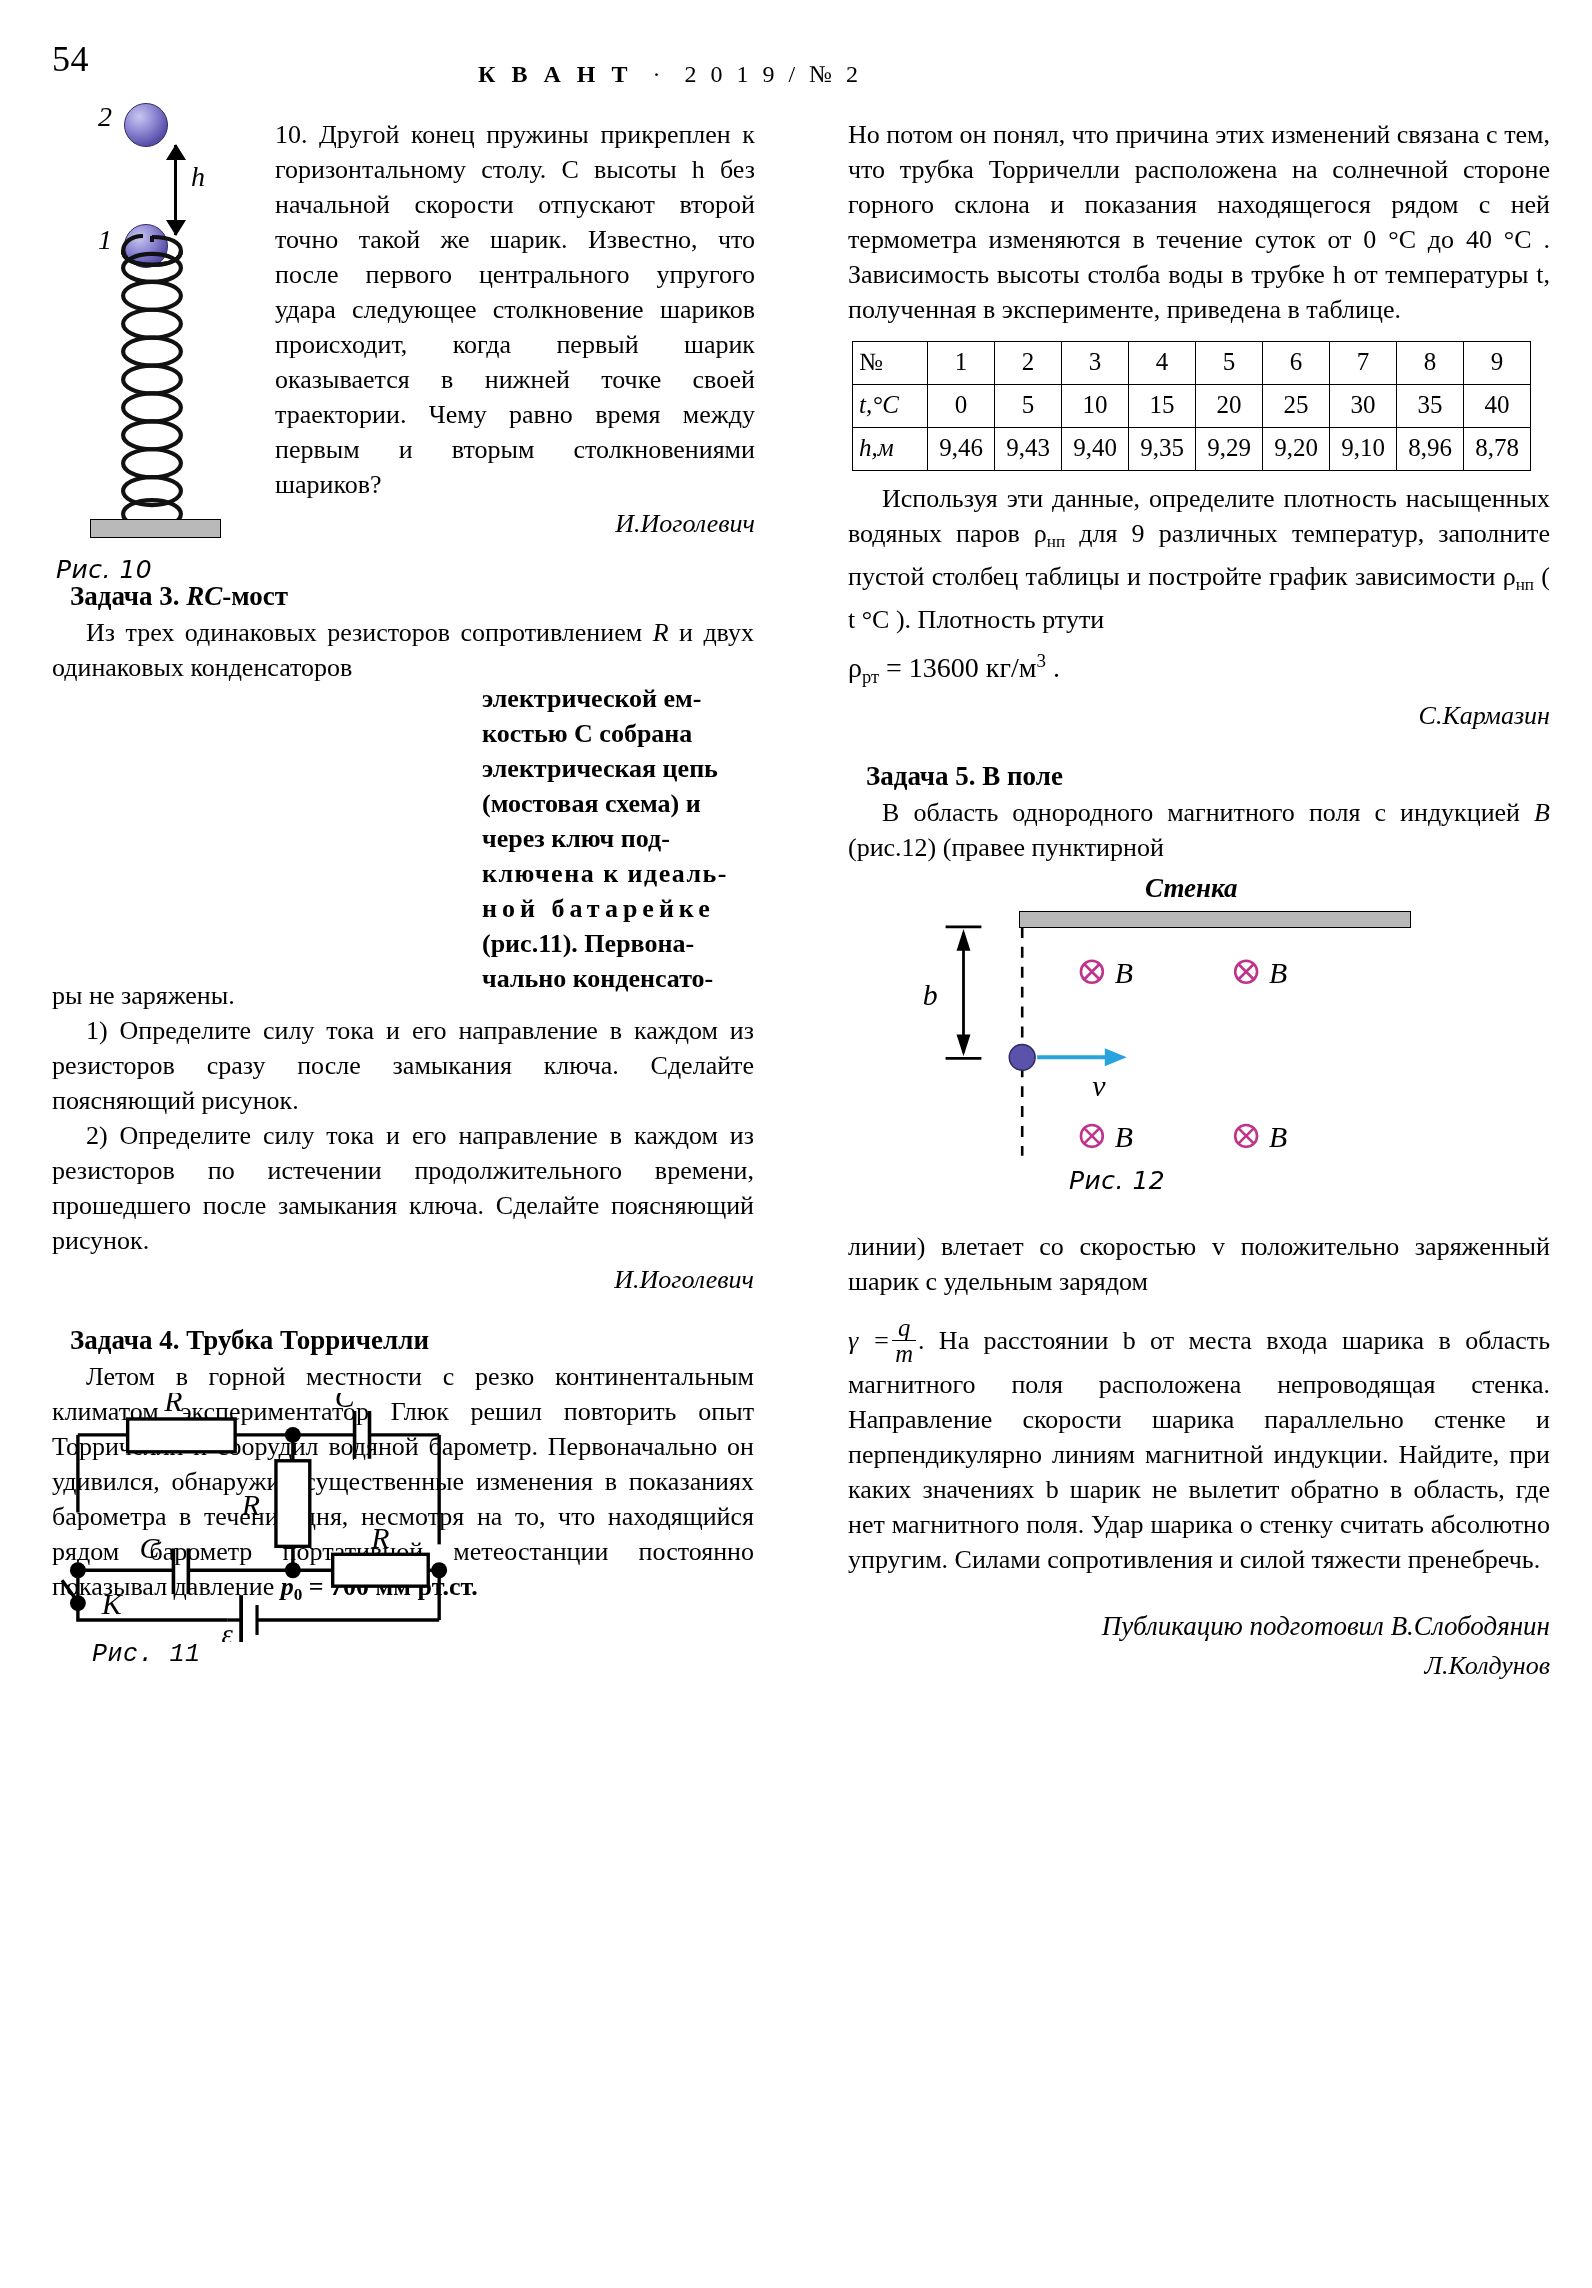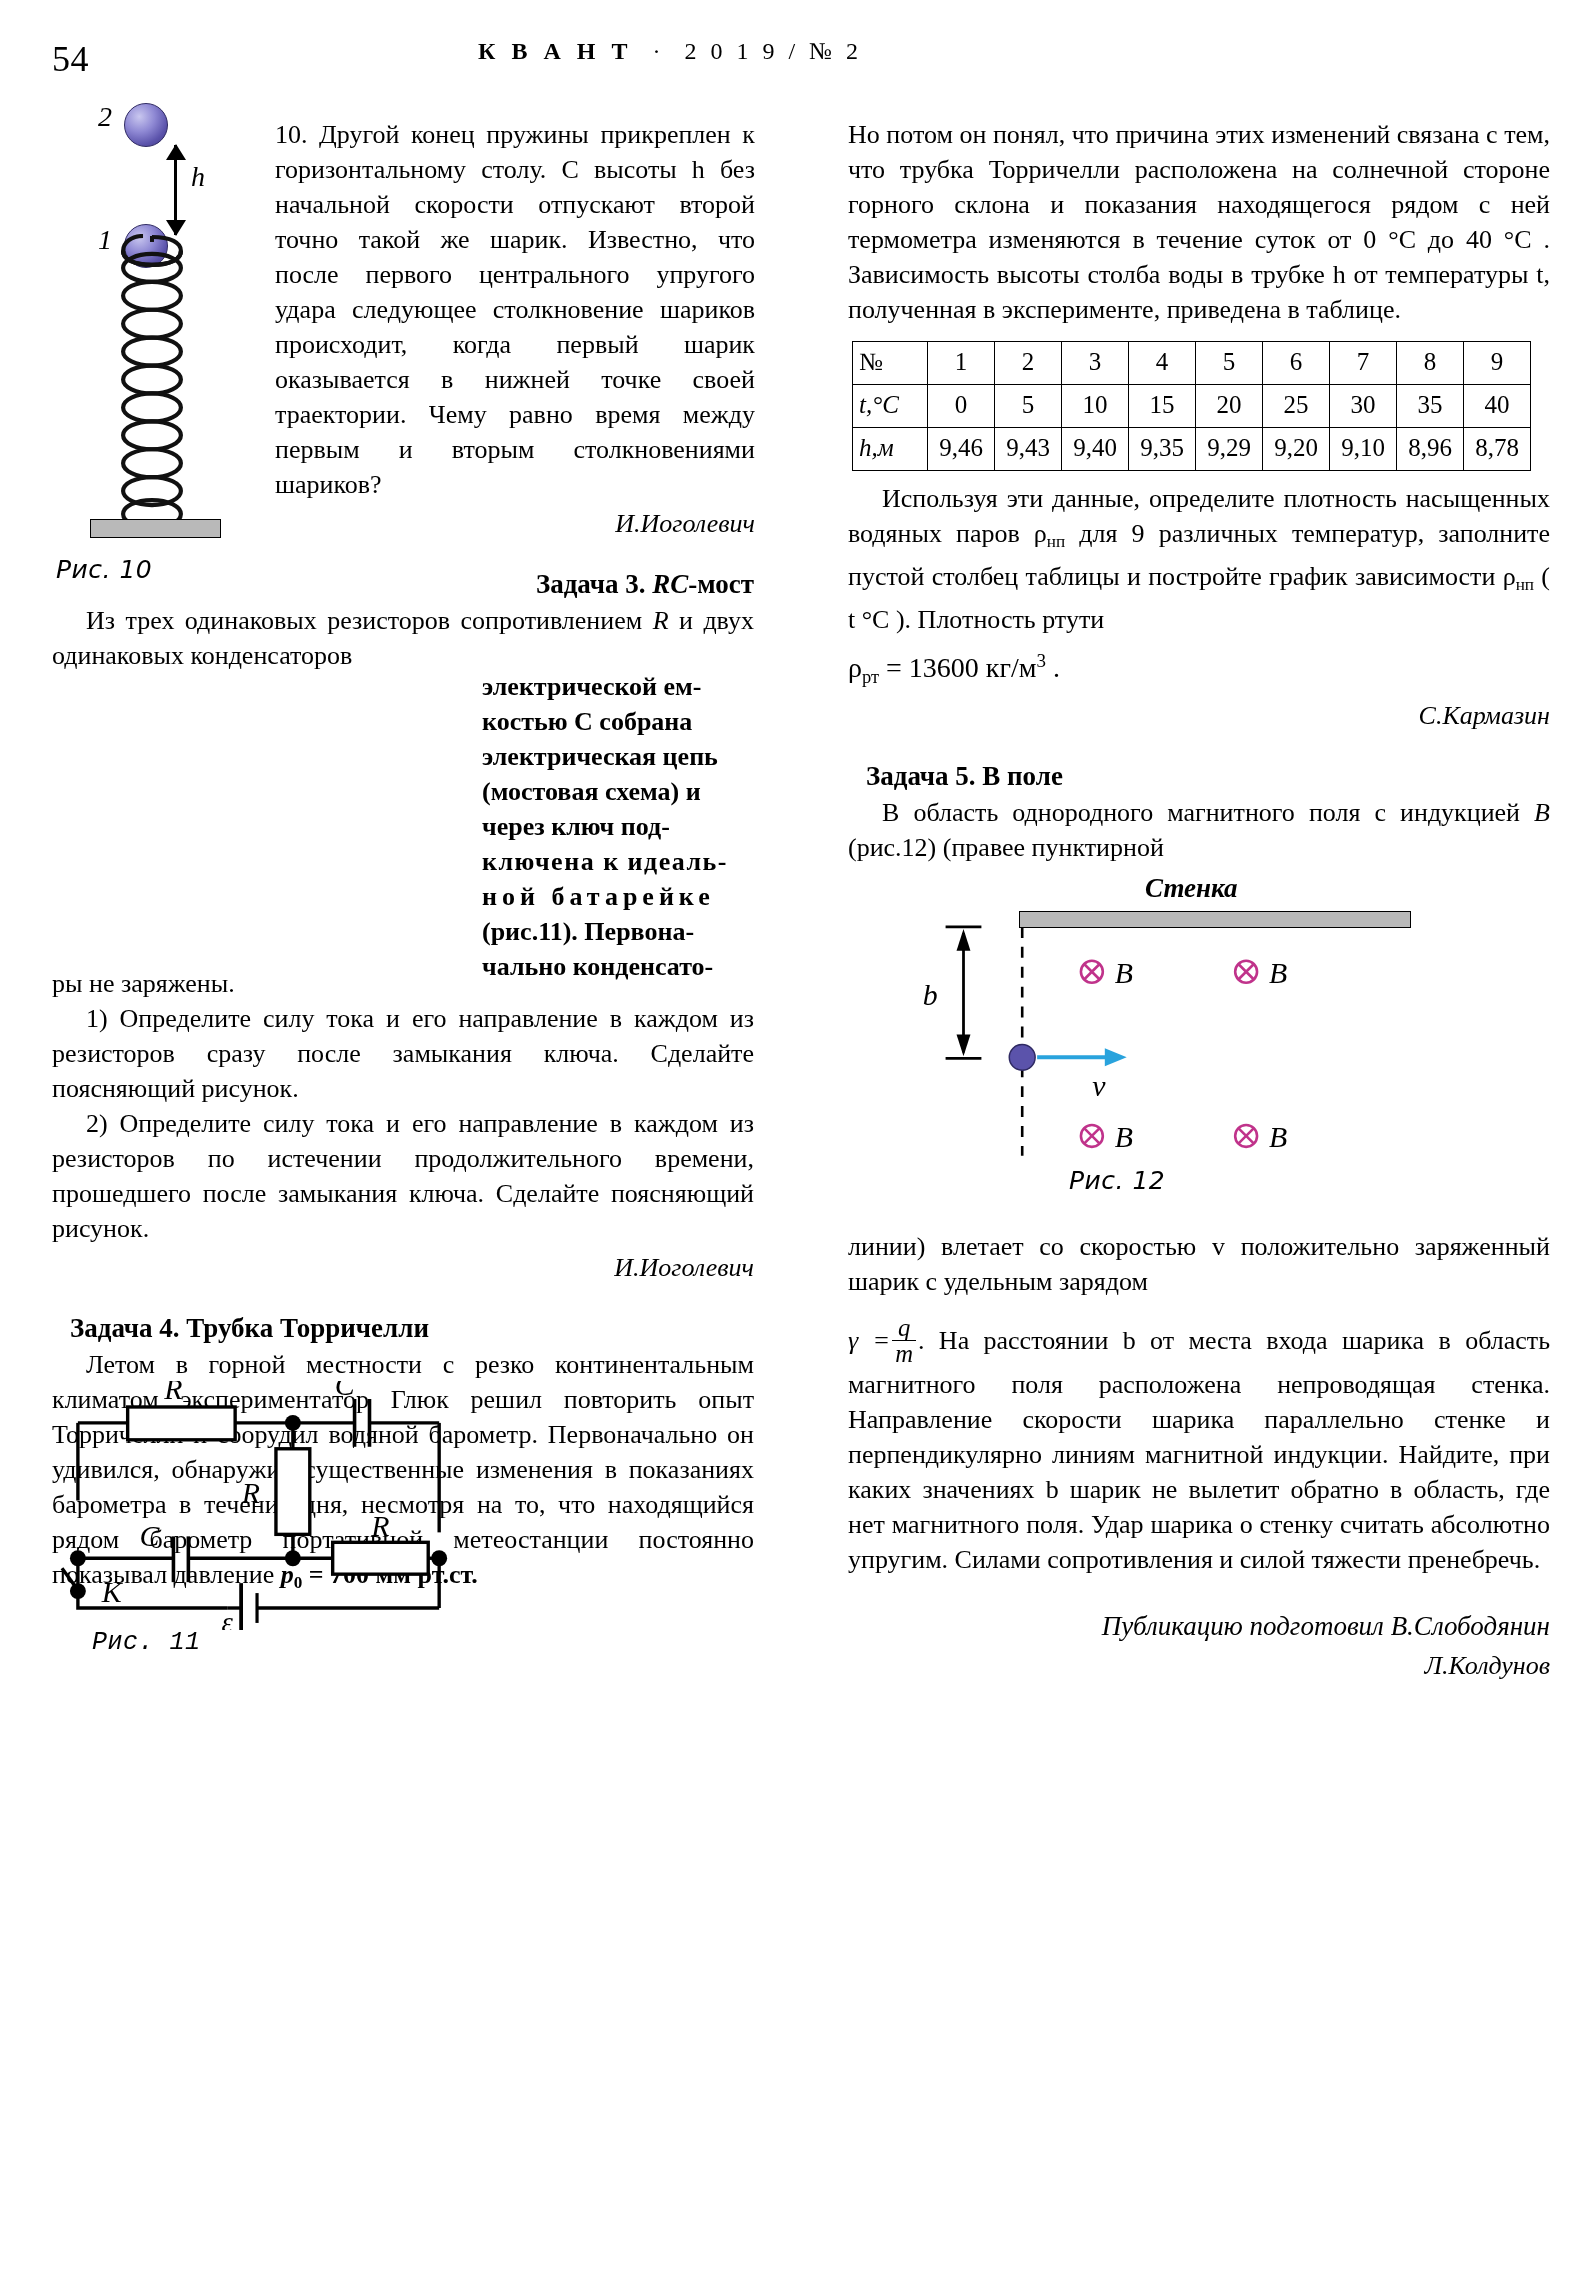--- a/index.html
+++ b/index.html
@@ -6,21 +6,21 @@
   body{
     width:1592px;height:2289px;position:relative;
     font-family:"Liberation Serif","DejaVu Serif",serif;
     color:#000;-webkit-font-smoothing:antialiased;
   }
   .page{position:absolute;left:0;top:0;width:1592px;height:2289px;overflow:hidden;}
 
   
   .hdr{position:absolute;top:38px;left:0;width:1592px;height:46px;}
   .hdr-pageno{position:absolute;left:52px;top:0;font-size:36px;letter-spacing:0.5px;}
-  .hdr-title{position:absolute;left:0;top:0;width:1340px;text-align:center;
+  .hdr-title{position:absolute;left:0;top:23px;width:1340px;text-align:center;
              font-size:24px;letter-spacing:5px;font-weight:700;}
   .hdr-title .sep{font-weight:400;letter-spacing:4px;}
   .hdr-title .yr{font-weight:400;letter-spacing:4px;}
 
   
   .col{position:absolute;top:117px;width:702px;}
   .col-left{left:52px;}
   .col-right{left:848px;}
 
   p.body{
@@ -135,21 +135,21 @@
       </svg>
       <div class="base"></div>
       <div class="cap">Рис. 10</div>
     </div>
 
     <div style="margin-left:223px;width:480px;">
       <p class="body">10. Другой конец пружины прикреплен к горизонтальному столу. С высоты h без начальной скорости отпускают второй точно такой же шарик. Известно, что после первого центрального упругого удара следующее столкновение шариков происходит, когда первый шарик оказывается в нижней точке своей траектории. Чему равно время между первым и вторым столкновениями шариков?</p>
       <p class="sig">И.Иоголевич</p>
     </div>
 
-    <h3 class="task" style="margin-top:26px;text-align:right;">
+    <h3 class="task" style="margin-top:38px;">
       <span>Задача 3. </span><i>RC</i><span>-мост</span>
     </h3>
     <p class="body ind">
       Из трех одинаковых резисторов сопротивлением <i>R</i> и двух одинаковых конденсаторов
     </p>
 
     <div style="position:relative;height:299px;">
       <div class="fig11">
         <svg width="418" height="249" viewBox="0 0 420 250">
           <g stroke="#000" stroke-width="3.4" fill="none">

